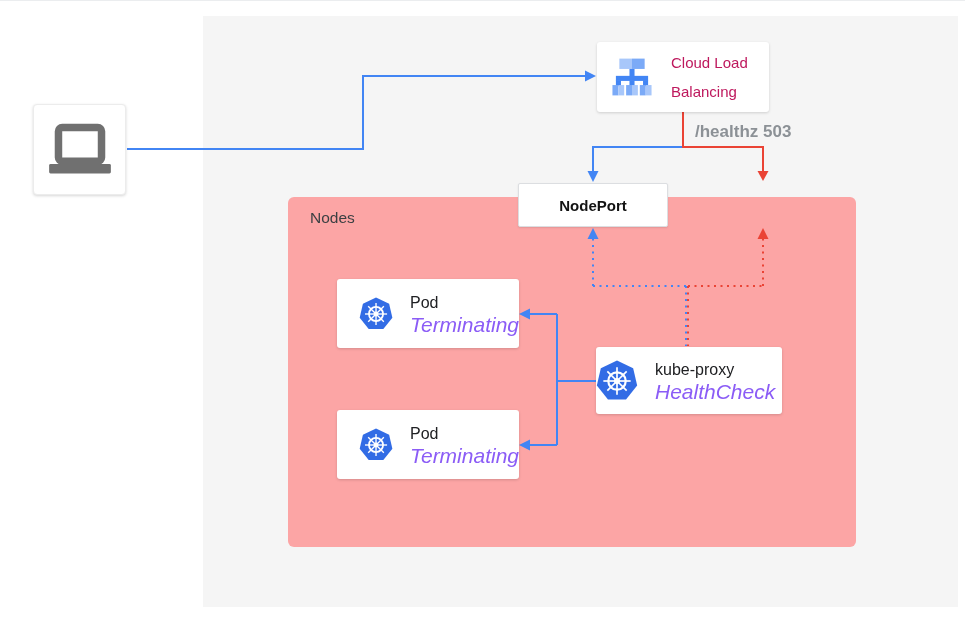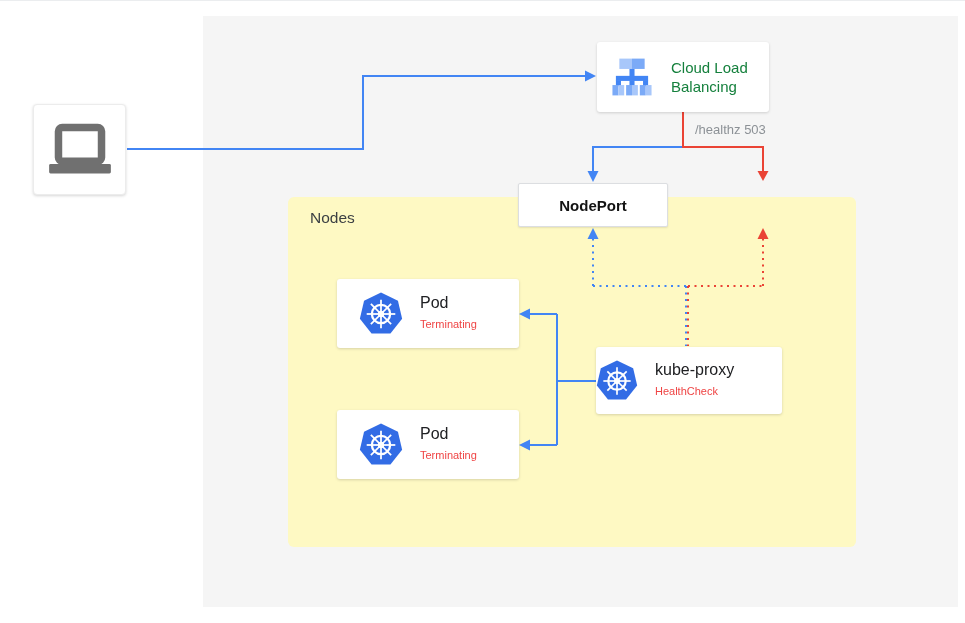--- a/index.html
+++ b/index.html
@@ -3,46 +3,46 @@
 <meta charset="utf-8">
 <style>
   html,body{margin:0;padding:0;background:#fff;}
   #app{
     position:relative;width:965px;height:623px;background:#ffffff;
     font-family:"Liberation Sans","DejaVu Sans",sans-serif;
     border-top:1px solid #ebedef;box-sizing:border-box;overflow:hidden;
   }
   .abs{position:absolute;}
   .canvas{left:203px;top:15px;width:755px;height:591px;background:#f5f5f5;}
-  .nodes-group{left:288px;top:196px;width:568px;height:350px;background:#fef9c3;border-radius:6px;}
+  .nodes-group{left:288px;top:196px;width:568px;height:350px;background:#fca5a5;border-radius:6px;}
   .nodes-label{left:22px;top:12px;font-size:15.5px;color:#3c4043;}
 
   .card{background:#fff;border-radius:3px;box-shadow:0 1px 3px rgba(0,0,0,.16);}
   .client-card{left:33px;top:103px;width:93px;height:91px;border:1px solid #ececec;border-radius:4px;
     display:flex;align-items:center;justify-content:center;box-sizing:border-box;}
 
   .lb-card{left:597px;top:41px;width:172px;height:70px;display:flex;align-items:center;box-sizing:border-box;padding-left:12px;}
-  .lb-label{margin-left:16px;width:92px;font-size:15px;line-height:19px;color:#15803d;}
+  .lb-label{margin-left:16px;width:92px;font-size:15px;line-height:29px;color:#be185d;}
 
   .port-box{width:150px;background:#fff;border:1px solid #dcdee1;border-radius:2px;
     box-shadow:0 1px 2px rgba(0,0,0,.10);display:flex;align-items:center;justify-content:center;
     font-weight:bold;font-size:15px;line-height:19px;color:#131313;text-align:center;box-sizing:border-box;}
   .nodeport-box{left:518px;top:182px;height:44px;}
   .hc-box{left:690px;top:181px;height:46px;}
   .hc-box .port-label{width:120px;}
 
-  .healthz-label{left:695px;top:121px;font-size:13px;font-weight:normal;color:#8c9196;}
+  .healthz-label{left:695px;top:121px;font-size:17px;font-weight:bold;color:#8c9196;}
 
   .pod-card{width:182px;height:69px;display:flex;align-items:center;box-sizing:border-box;padding-left:22px;}
   .pod-card.pod-1{left:337px;top:278px;}
   .pod-card.pod-2{left:337px;top:409px;}
   .kp-card{left:596px;top:346px;width:186px;height:67px;display:flex;align-items:center;box-sizing:border-box;}
   .card-text{margin-left:17px;}
   .card-title{font-size:16px;line-height:22px;color:#202124;}
-  .card-sub{font-size:11px;line-height:21px;color:#ef4444;}
+  .card-sub{font-size:21px;line-height:21px;color:#8b5cf6;font-style:italic;}
 
   svg.overlay{left:0;top:0;width:965px;height:623px;pointer-events:none;}
 </style>
 </head>
 <body>
 
 <div id="app">
 
   <div class="abs canvas"></div>
 

